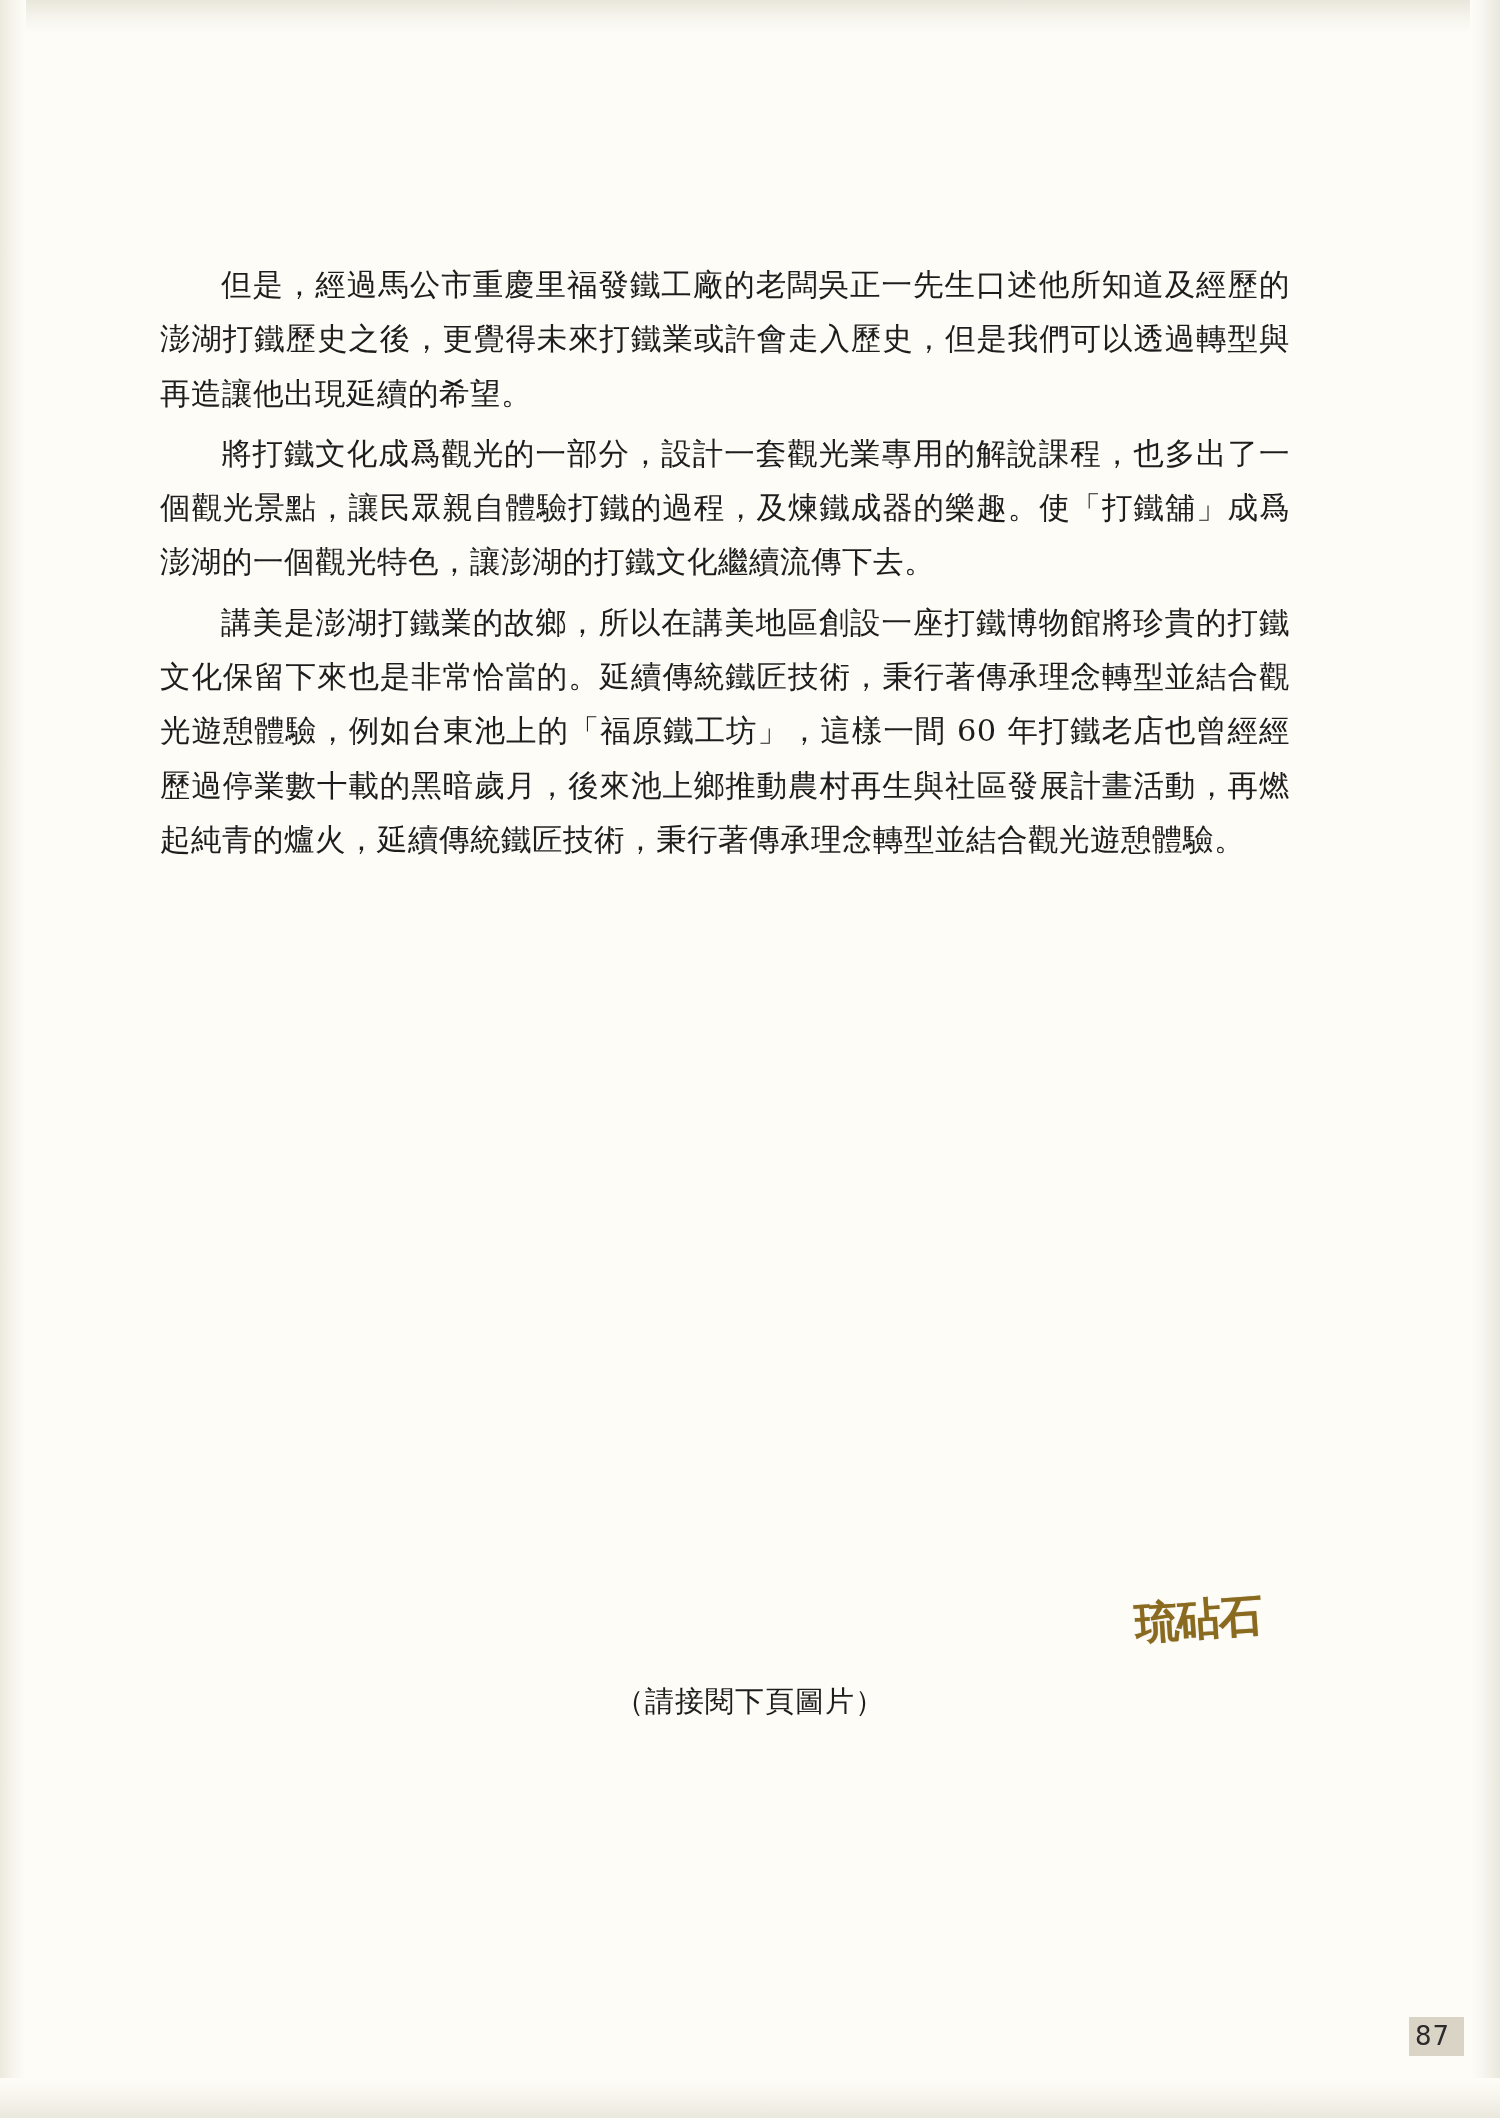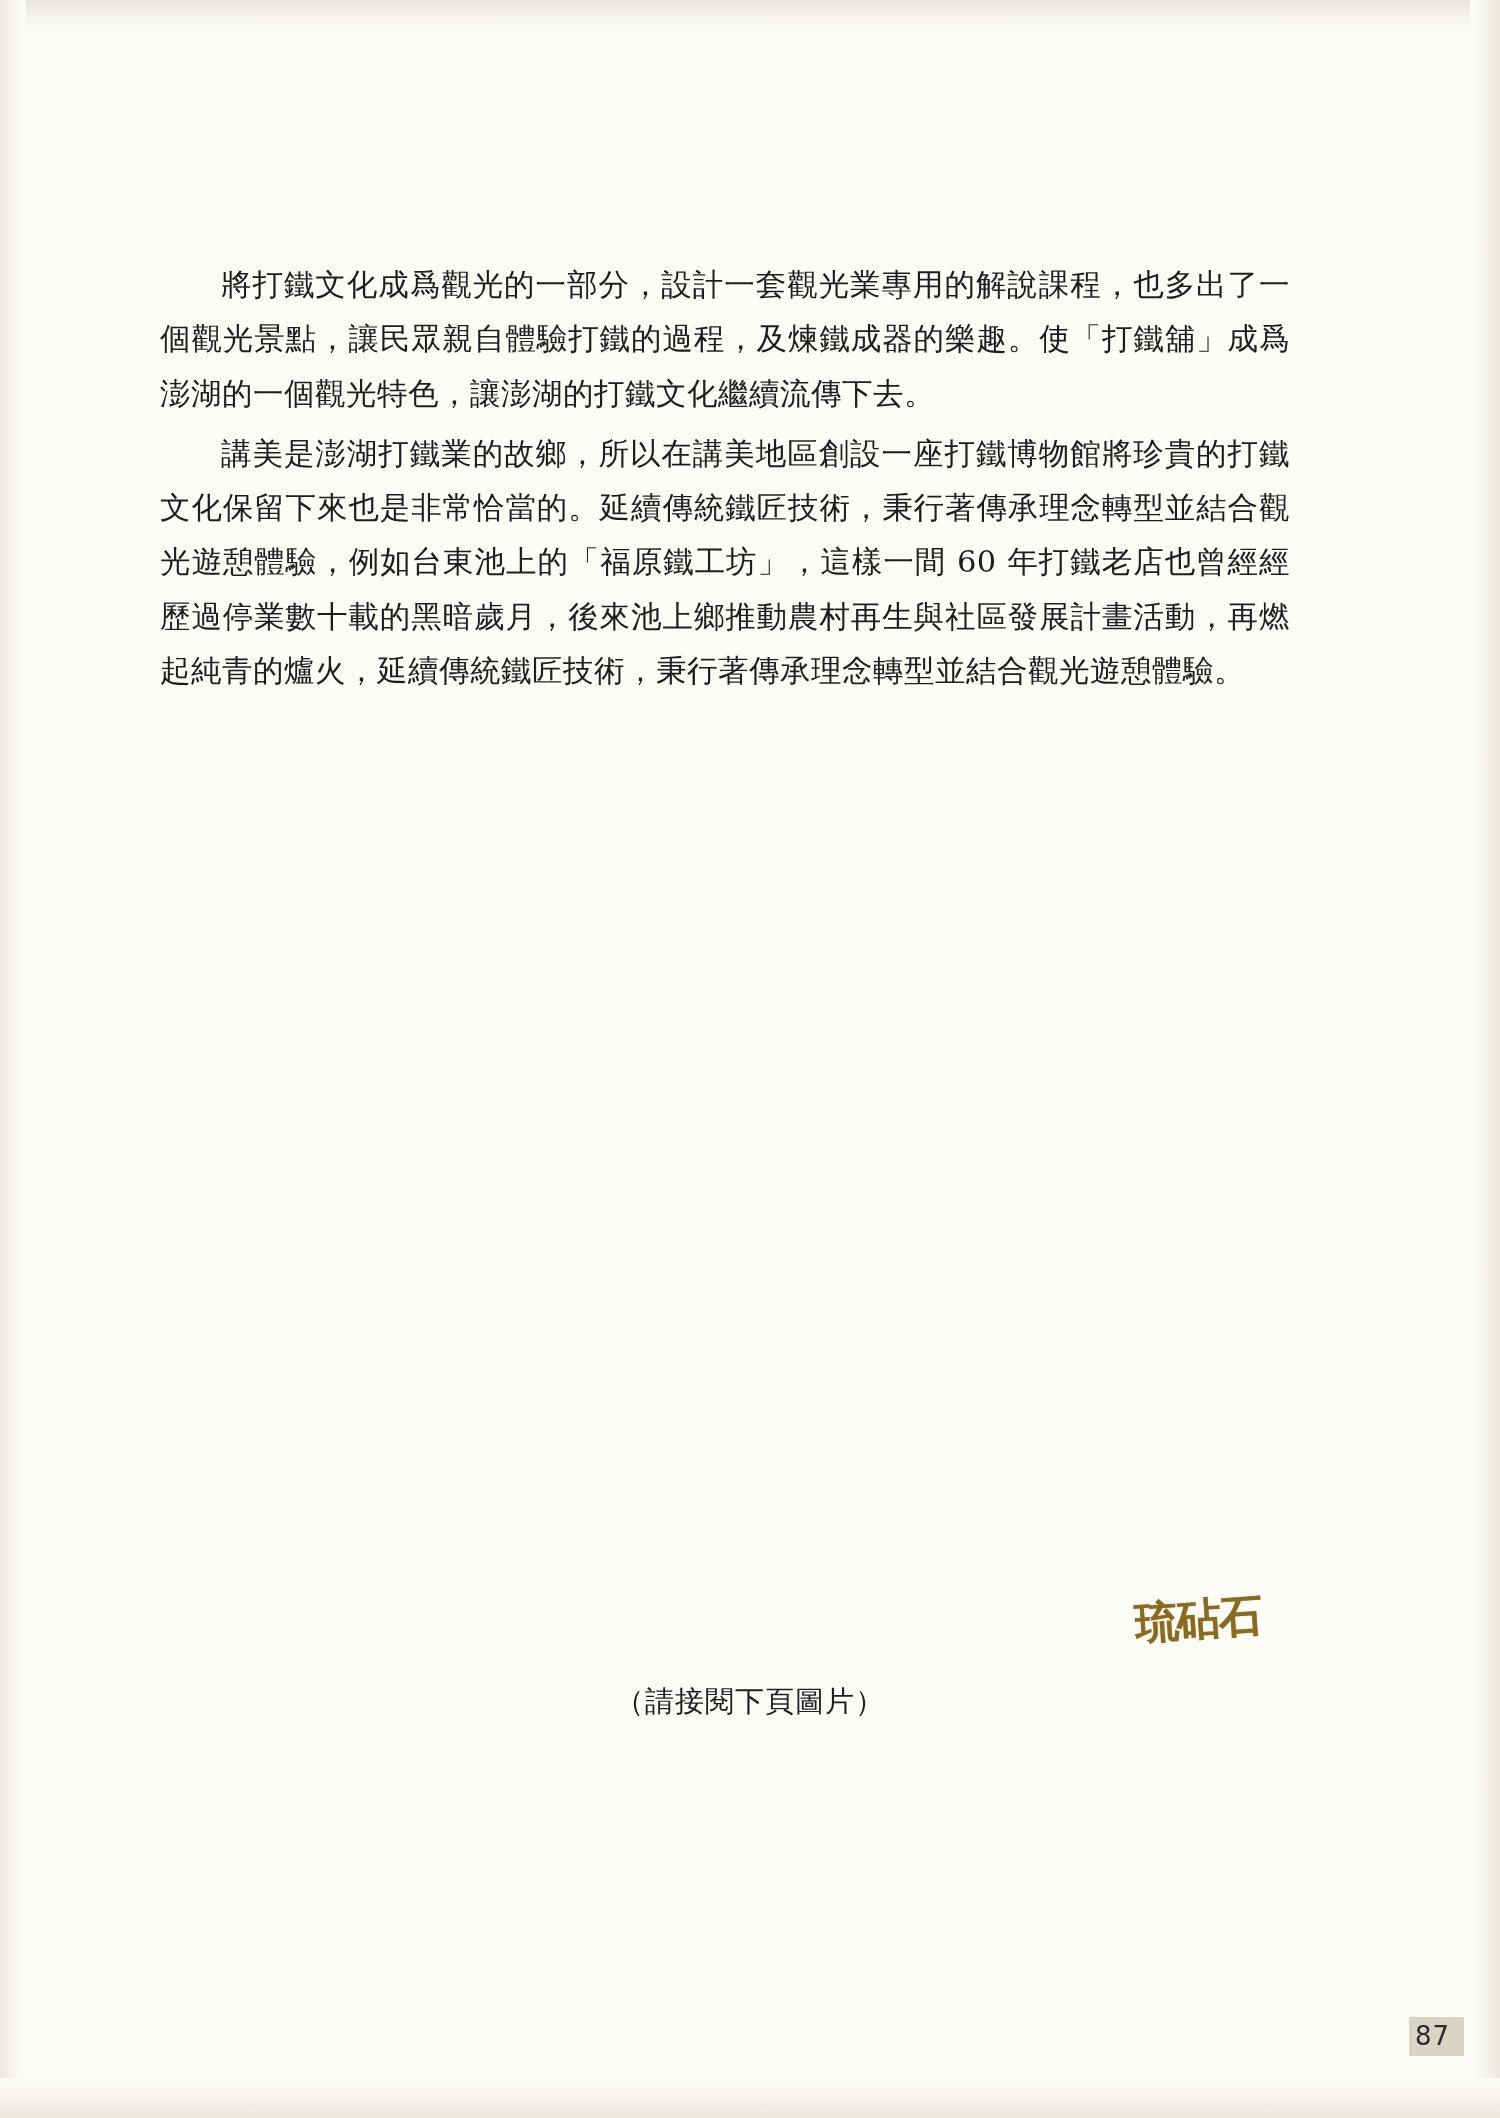--- a/index.html
+++ b/index.html
@@ -121,20 +121,21 @@
 
 <div class="page">
 
   <div class="scan-edge-top"></div>
   <div class="scan-edge-left"></div>
   <div class="scan-edge-right"></div>
   <div class="scan-edge-bottom"></div>
 
   <div class="content">
 
+    <p class="para">但是，經過馬公市重慶里福發鐵工廠的老闆吳正一先生口述他所知道及經歷的澎湖打鐵歷史之後，更覺得未來打鐵業或許會走入歷史，但是我們可以透過轉型與再造讓他出現延續的希望。</p>
     <p class="para">將打鐵文化成爲觀光的一部分，設計一套觀光業專用的解說課程，也多出了一個觀光景點，讓民眾親自體驗打鐵的過程，及煉鐵成器的樂趣。使「打鐵舖」成爲澎湖的一個觀光特色，讓澎湖的打鐵文化繼續流傳下去。</p>
     <p class="para">講美是澎湖打鐵業的故鄉，所以在講美地區創設一座打鐵博物館將珍貴的打鐵文化保留下來也是非常恰當的。延續傳統鐵匠技術，秉行著傳承理念轉型並結合觀光遊憩體驗，例如台東池上的「福原鐵工坊」，這樣一間 60 年打鐵老店也曾經經歷過停業數十載的黑暗歲月，後來池上鄉推動農村再生與社區發展計畫活動，再燃起純青的爐火，延續傳統鐵匠技術，秉行著傳承理念轉型並結合觀光遊憩體驗。</p>
   </div>
 
   <div class="seal">琉砧石</div>
 
   <div class="footnote">（請接閱下頁圖片）</div>
 
   <div class="page-number">87</div>
 

